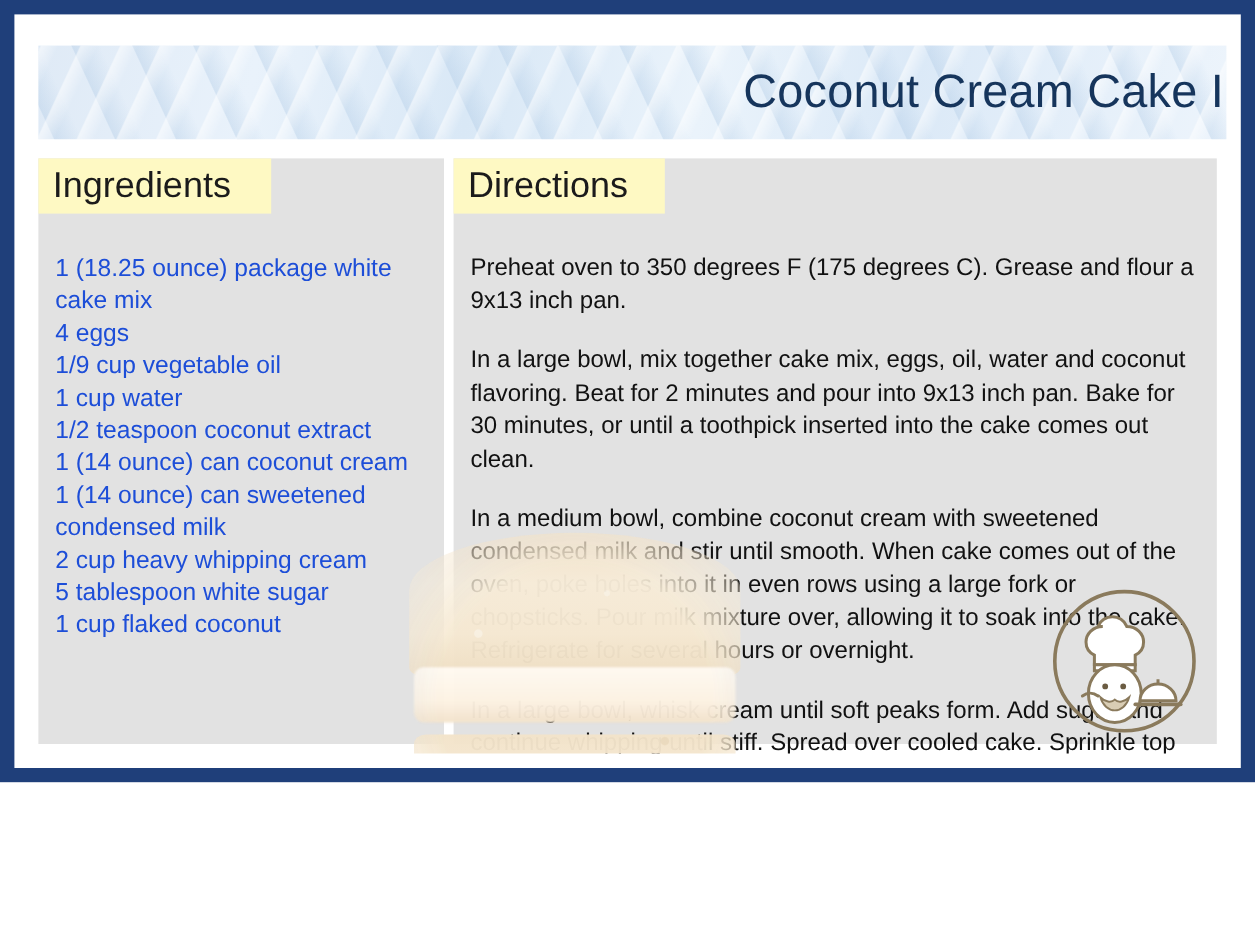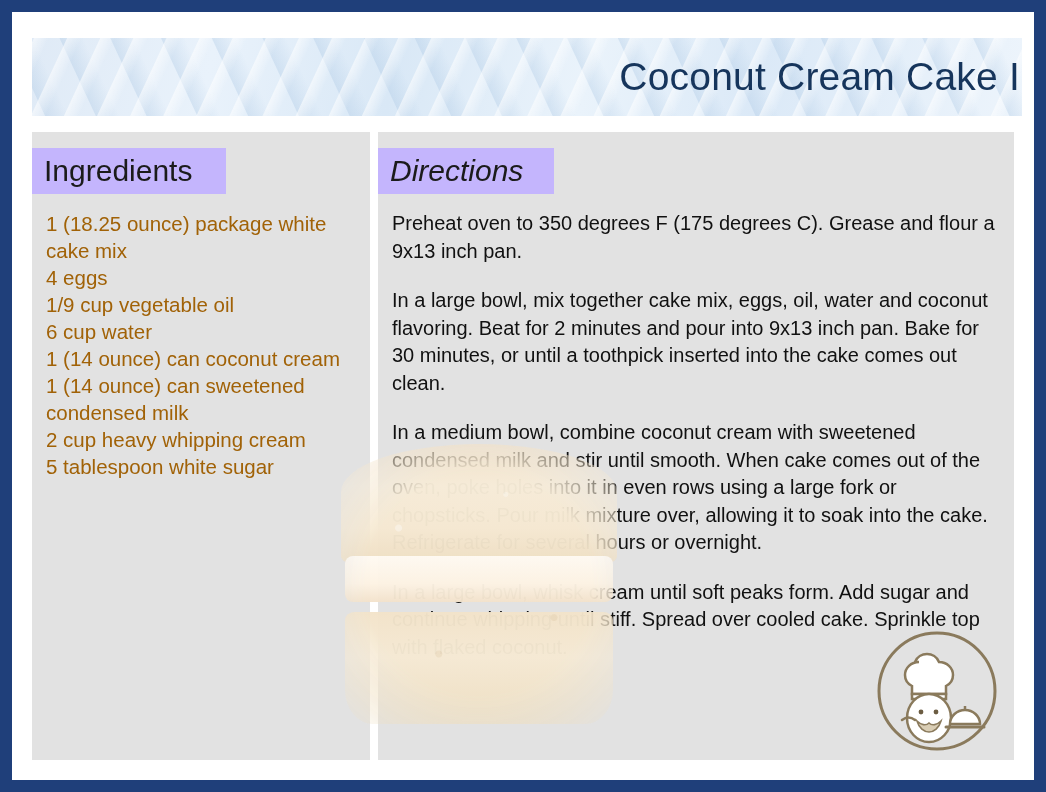--- a/index.html
+++ b/index.html
@@ -6,21 +6,21 @@
     margin: 0;
     padding: 0;
     background: #ffffff;
   }
   body {
     font-family: "Liberation Sans", sans-serif;
   }
   .page {
     position: relative;
     width: 1046px;
-    height: 792px;
+    height: 652px;
     box-sizing: border-box;
     background: #ffffff;
     border: 12px solid #1f3f7a;
     overflow: hidden;
   }
   .inner {
     position: absolute;
     left: 12px;
     top: 12px;
     right: 12px;
@@ -74,50 +74,50 @@
     position: absolute;
     left: 354px;
     top: 108px;
     right: 8px;
     bottom: 8px;
     background: #e2e2e2;
   }
   .section-tab {
     position: absolute;
     left: 0;
-    top: 16px;
+    top: 0;
     height: 46px;
-    background: #c4b5fd;
+    background: #fef9c3;
     display: flex;
     align-items: center;
     padding: 0 14px 0 12px;
     box-sizing: border-box;
   }
   .section-tab .tab-text {
     font-size: 30px;
     color: #1b1b1b;
     font-weight: normal;
     line-height: 30px;
   }
   #ingredients-tab { width: 194px; }
-  #directions-tab { width: 176px; font-style: italic; }
+  #directions-tab { width: 176px; }
 
   .ingredient-list {
     position: absolute;
     left: 14px;
     top: 78px;
     right: 8px;
     margin: 0;
     padding: 0;
     list-style: none;
   }
   .ingredient-list li {
     font-size: 20.5px;
     line-height: 27px;
-    color: #a16207;
+    color: #1d4ed8;
   }
   .directions-body {
     position: absolute;
     left: 14px;
     top: 78px;
     right: 16px;
   }
   .directions-body p {
     margin: 0 0 22px 0;
     font-size: 20px;
@@ -218,25 +218,27 @@
     </div>
 
     <div class="left-col">
       <div class="section-tab" id="ingredients-tab">
         <span class="tab-text">Ingredients</span>
       </div>
       <ul class="ingredient-list">
         <li>1 (18.25 ounce) package white cake mix</li>
         <li>4 eggs</li>
         <li>1/9 cup vegetable oil</li>
-        <li>6 cup water</li>
+        <li>1 cup water</li>
+        <li>1/2 teaspoon coconut extract</li>
         <li>1 (14 ounce) can coconut cream</li>
         <li>1 (14 ounce) can sweetened condensed milk</li>
         <li>2 cup heavy whipping cream</li>
         <li>5 tablespoon white sugar</li>
+        <li>1 cup flaked coconut</li>
       </ul>
     </div>
 
     <div class="right-col">
       <div class="section-tab" id="directions-tab">
         <span class="tab-text">Directions</span>
       </div>
       <div class="directions-body">
         <p>Preheat oven to 350 degrees F (175 degrees C). Grease and flour a 9x13 inch pan.</p>
         <p>In a large bowl, mix together cake mix, eggs, oil, water and coconut flavoring. Beat for 2 minutes and pour into 9x13 inch pan. Bake for 30 minutes, or until a toothpick inserted into the cake comes out clean.</p>

